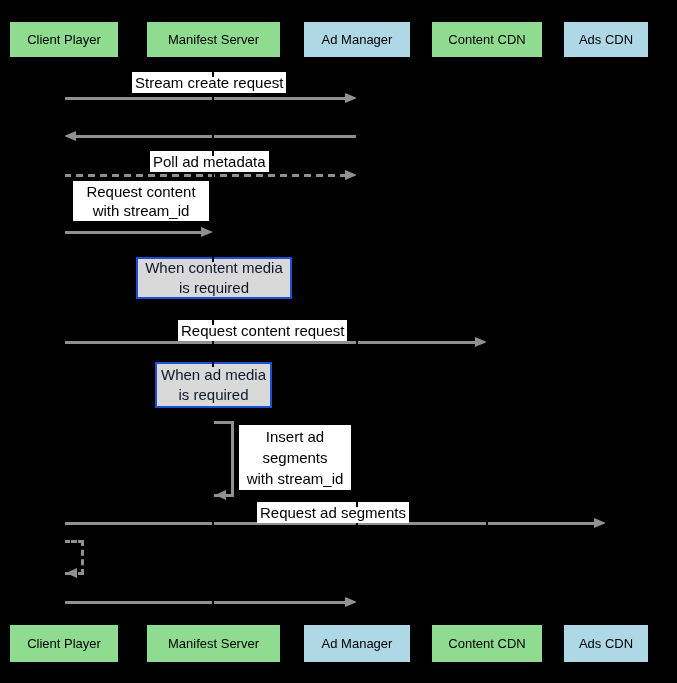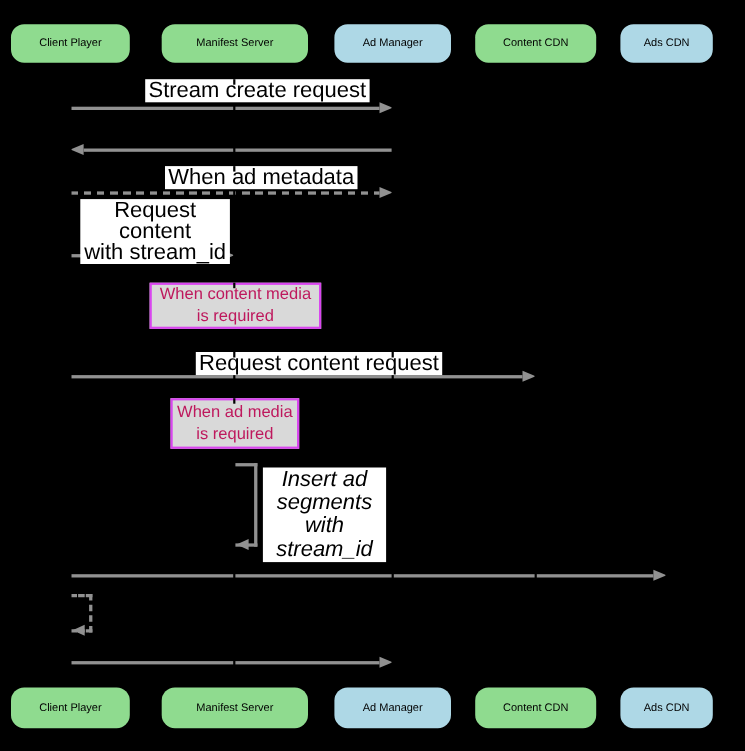--- a/index.html
+++ b/index.html
@@ -12,32 +12,32 @@
   .ah-r{position:absolute;width:0;height:0;border-top:5px solid transparent;
         border-bottom:5px solid transparent;border-left:12px solid #919191;z-index:1;}
   .ah-l{position:absolute;width:0;height:0;border-top:5px solid transparent;
         border-bottom:5px solid transparent;border-right:12px solid #919191;z-index:1;}
   .selfmsg{position:absolute;box-sizing:border-box;z-index:1;
            border-top:3px solid #919191;border-right:3px solid #919191;border-bottom:3px solid #919191;}
   .selfmsg.dashed{border-top-style:dashed;border-right-style:dashed;border-bottom-style:dashed;}
   
   .lifeline{position:absolute;top:57px;height:568px;width:2px;background:#000;z-index:2;}
   
-  .mlabel{position:absolute;background:#fff;color:#000;font-size:20px;line-height:19px;
+  .mlabel{position:absolute;background:#fff;color:#000;font-size:15px;line-height:19px;
           padding:1px 3px;text-align:center;white-space:pre-line;z-index:4;}
-  .lh21{line-height:21px;font-style:italic;}
+  .lh21{line-height:21px;}
   
-  .note{position:absolute;background:#d9d9d9;border:2px solid #d946ef;box-sizing:border-box;
-        color:#be185d;display:flex;align-items:center;justify-content:center;
+  .note{position:absolute;background:#d9d9d9;border:2px solid #1d4ed8;box-sizing:border-box;
+        color:#0f172a;display:flex;align-items:center;justify-content:center;
         font-size:15px;line-height:20px;text-align:center;white-space:pre-line;z-index:4;}
   
   .tick{position:absolute;width:2px;height:5px;background:#000;z-index:5;}
   
   .actor{position:absolute;display:flex;align-items:center;justify-content:center;
-         font-size:10px;color:#000;z-index:6;border-radius:12px;}
+         font-size:13px;color:#000;z-index:6;}
 </style>
 </head>
 <body>
 
 <div class="diagram">
 
   <div class="lifeline" style="left:63px"></div>
   <div class="lifeline" style="left:212px"></div>
   <div class="lifeline" style="left:356px"></div>
   <div class="lifeline" style="left:486px"></div>
@@ -45,21 +45,21 @@
 
   <div class="line" style="left:64px;top:97px;width:281px"></div>
   <div class="ah-r" style="left:345px;top:93px"></div>
   <div class="mlabel" style="left:132px;top:72px">Stream create request</div>
 
   <div class="line" style="left:76px;top:135px;width:281px"></div>
   <div class="ah-l" style="left:64px;top:131px"></div>
 
   <div class="dline" style="left:64px;top:174px;width:281px"></div>
   <div class="ah-r" style="left:345px;top:170px"></div>
-  <div class="mlabel" style="left:150px;top:151px">When ad metadata</div>
+  <div class="mlabel" style="left:150px;top:151px">Poll ad metadata</div>
 
   <div class="line" style="left:64px;top:231px;width:137px"></div>
   <div class="ah-r" style="left:201px;top:227px"></div>
   <div class="mlabel" style="left:73px;top:181px;width:130px">Request content
 with stream_id</div>
 
   <div class="note" style="left: 136px; top: 257px; width: 156px; height: 42px; background-color: rgb(217, 217, 217);">When content media
 is required</div>
 
   <div class="line" style="left:64px;top:341px;width:411px"></div>
@@ -70,20 +70,21 @@
 is required</div>
 
   <div class="selfmsg" style="left:213px;top:421px;width:21px;height:76px"></div>
   <div class="ah-l" style="left:215px;top:490px;border-right-width:11px"></div>
   <div class="mlabel lh21" style="left:239px;top:425px;width:106px">Insert ad
 segments
 with stream_id</div>
 
   <div class="line" style="left:64px;top:522px;width:530px"></div>
   <div class="ah-r" style="left:594px;top:518px"></div>
+  <div class="mlabel" style="left:257px;top:502px">Request ad segments</div>
 
   <div class="selfmsg dashed" style="left:64px;top:540px;width:20px;height:35px"></div>
   <div class="ah-l" style="left:66px;top:568px;border-right-width:11px"></div>
 
   <div class="line" style="left:64px;top:601px;width:281px"></div>
   <div class="ah-r" style="left:345px;top:597px"></div>
 
   <div class="tick" style="left:212px;top:72px"></div>
   <div class="tick" style="left:212px;top:113px"></div>
   <div class="tick" style="left:212px;top:151px"></div>

